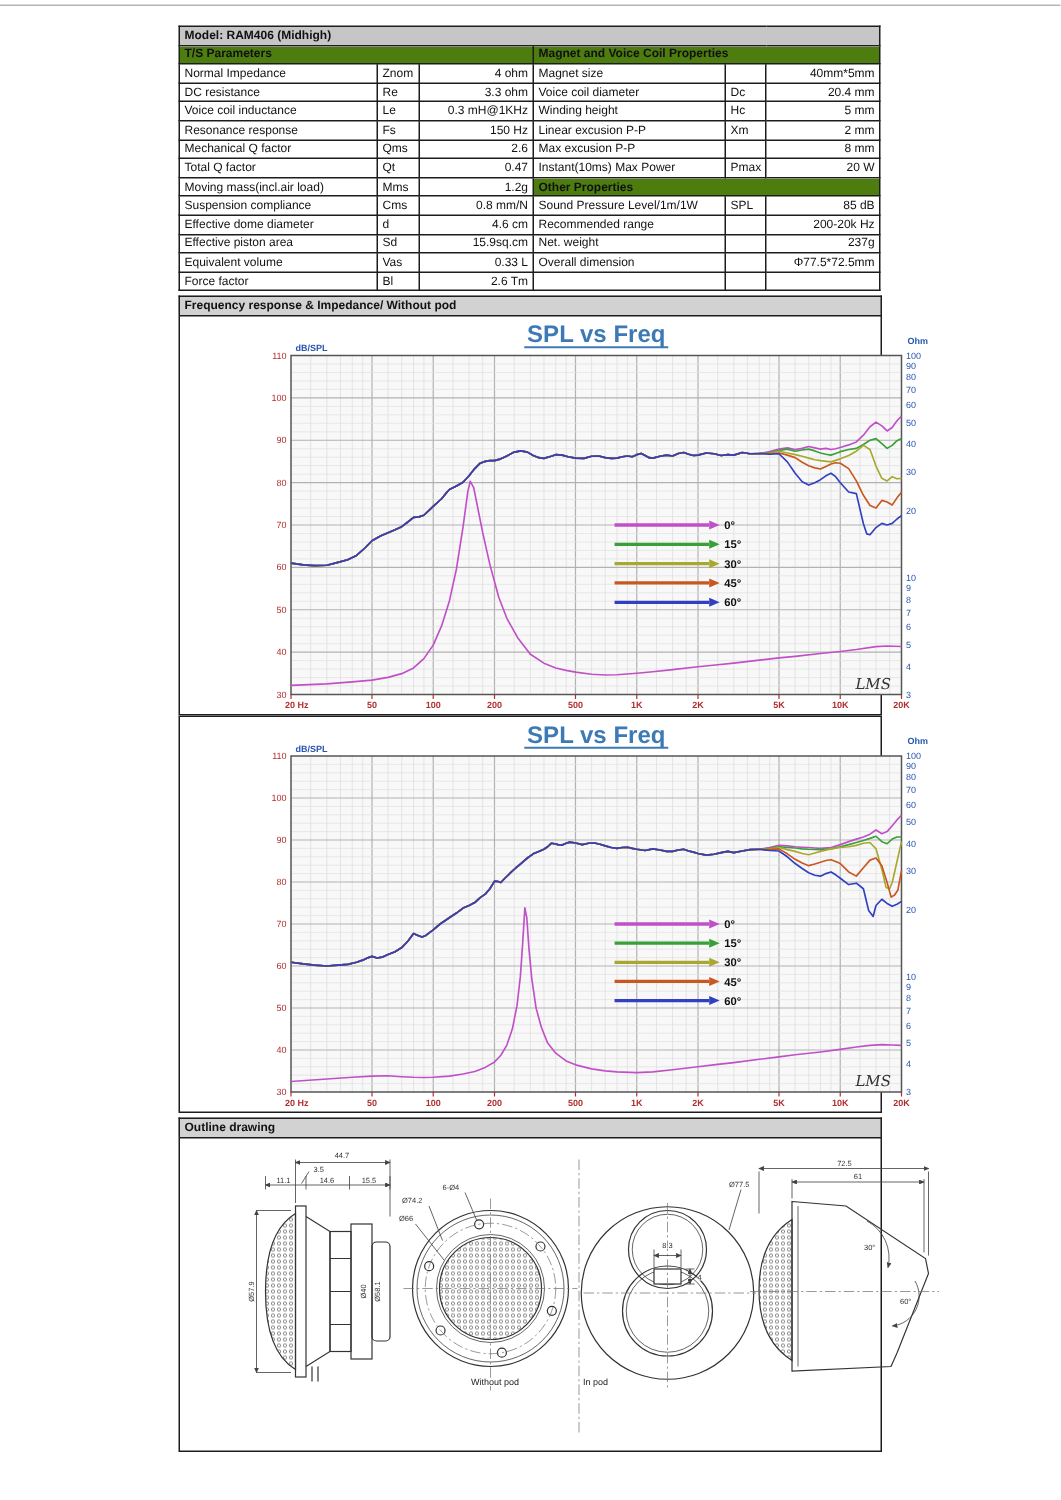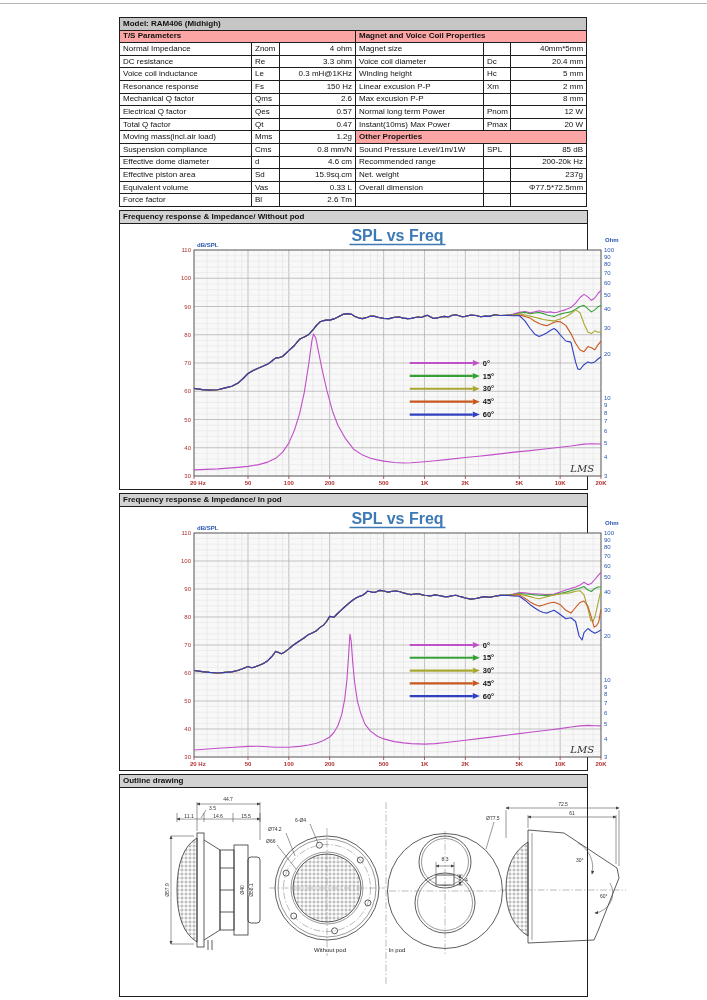--- a/index.html
+++ b/index.html
@@ -3,21 +3,21 @@
 <meta charset="utf-8">
 <style>
   html,body{margin:0;padding:0;background:#ffffff;}
   body{width:707px;height:1000px;position:relative;font-family:"Liberation Sans",sans-serif;overflow:hidden;}
   .topline{position:absolute;top:3px;left:0;width:707px;height:1px;background:#b5b5b5;}
   .sheet{position:absolute;left:119px;top:17px;width:469px;}
   table.spec{width:390px;border-collapse:collapse;table-layout:fixed;padding-left:28px;}
   table.spec td{border:1px solid #1d1d1d;font-size:8px;height:11.6px;line-height:10px;padding:0 3px;
     white-space:nowrap;overflow:hidden;color:#111;}
   td.model{background:#c6c6c6;font-weight:bold;font-size:10.5px;height:16px;line-height:15px;}
-  td.sechdr{background:#fca5a5;font-weight:bold;}
+  td.sechdr{background:#4d7c0f;font-weight:bold;}
   td.val{text-align:right;}
   .bar{border:1px solid #1d1d1d;border-bottom:none;background:#d2d2d2;font-weight:bold;font-size:8px;
     height:12px;line-height:12px;padding:0 3px;margin-top:3px;color:#111;}
   .panel{border:1px solid #1d1d1d;background:#fff;padding-left:44px;}
   .panel svg{display:block;}
   .dim{font-size:5px;fill:#333;paint-order:stroke;stroke:#ffffff;stroke-width:0.8px;}
   .viewlab{font-size:6px;fill:#222;paint-order:stroke;stroke:#fff;stroke-width:0.8px;}
   .thin{stroke:#444;stroke-width:0.55;fill:none;}
   .draw{stroke:#333;stroke-width:0.8;fill:none;}
   .cline{stroke:#777;stroke-width:0.5;fill:none;stroke-dasharray:7 2 1.5 2;}
@@ -78,28 +78,20 @@
           <td>Xm</td>
           <td class="val">2 mm</td>
         </tr>
         <tr>
           <td>Mechanical Q factor</td>
           <td>Qms</td>
           <td class="val">2.6</td>
           <td>Max excusion P-P</td>
           <td></td>
           <td class="val">8 mm</td>
-        </tr>
-        <tr>
-          <td>Electrical Q factor</td>
-          <td>Qes</td>
-          <td class="val">0.57</td>
-          <td>Normal long term Power</td>
-          <td>Pnom</td>
-          <td class="val">12 W</td>
         </tr>
         <tr>
           <td>Total Q factor</td>
           <td>Qt</td>
           <td class="val">0.47</td>
           <td>Instant(10ms) Max Power</td>
           <td>Pmax</td>
           <td class="val">20 W</td>
         </tr>
         <tr>
@@ -311,21 +303,20 @@
         </g>
         <text x="318.795" y="141.7" font-size="7.5" font-weight="bold" fill="#111">0°</text>
         <text x="318.795" y="154.582" font-size="7.5" font-weight="bold" fill="#111">15°</text>
         <text x="318.795" y="167.464" font-size="7.5" font-weight="bold" fill="#111">30°</text>
         <text x="318.795" y="180.346" font-size="7.5" font-weight="bold" fill="#111">45°</text>
         <text x="318.795" y="193.22799999999998" font-size="7.5" font-weight="bold" fill="#111">60°</text>
         <text x="430" y="248" text-anchor="end" font-size="10" font-style="italic" font-family="&quot;DejaVu Serif&quot;,serif" fill="#333">LMS</text>
       </svg>
   </div>
 
-  <div class="bar">Frequency response &amp; Impedance/ In pod</div>
   <div class="panel">
     <svg id="chart2" width="467" height="263" viewBox="0 0 467 263">
         <rect x="30" y="26" width="407" height="224" fill="#f8f8f8"></rect>
         <g>
           <line x1="43.14745843142632" y1="26" x2="43.14745843142632" y2="250" stroke="#dedede" stroke-width="0.5"></line>
           <line x1="53.88971414522075" y1="26" x2="53.88971414522075" y2="250" stroke="#dedede" stroke-width="0.5"></line>
           <line x1="62.972161938440614" y1="26" x2="62.972161938440614" y2="250" stroke="#dedede" stroke-width="0.5"></line>
           <line x1="70.83973607841344" y1="26" x2="70.83973607841344" y2="250" stroke="#dedede" stroke-width="0.5"></line>
           <line x1="77.7794282904415" y1="26" x2="77.7794282904415" y2="250" stroke="#dedede" stroke-width="0.5"></line>
           <line x1="83.98719450983978" y1="26" x2="83.98719450983978" y2="250" stroke="#b2b2b2" stroke-width="0.8"></line>

